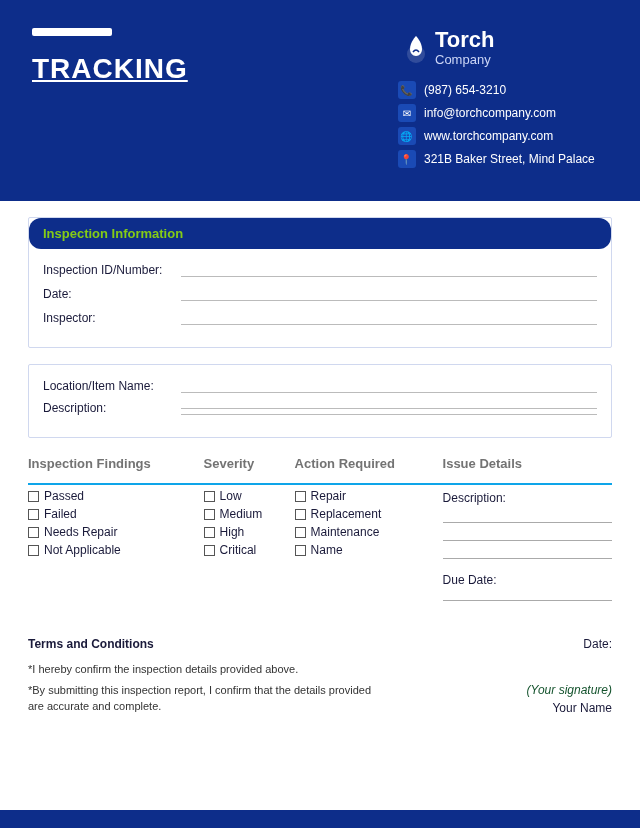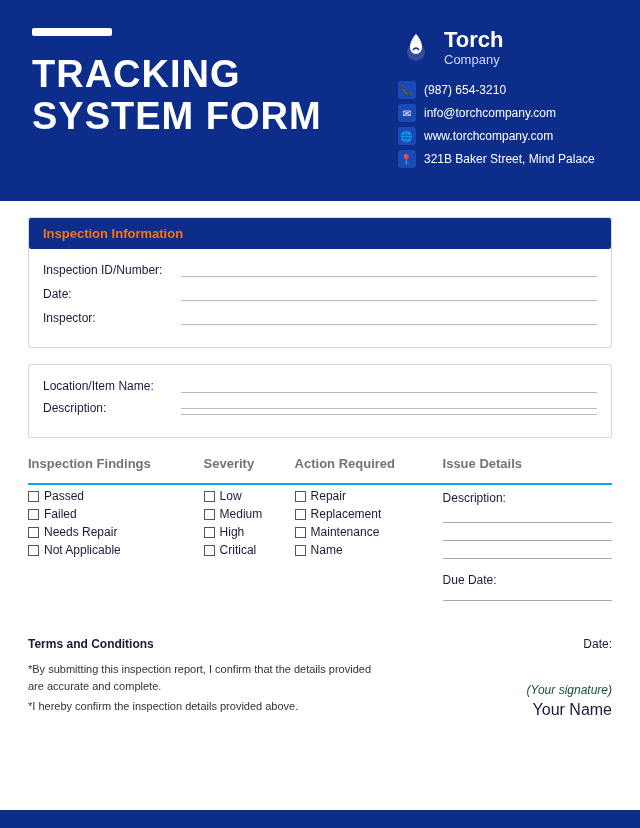--- a/index.html
+++ b/index.html
@@ -35,36 +35,37 @@
     }
     .header-accent-bar {
       width: 80px;
       height: 8px;
       background: #fff;
       margin-bottom: 18px;
       border-radius: 2px;
     }
     .header-title {
       color: #fff;
-      font-size: 38px;
+      font-size: 28px;
       font-weight: 900;
       line-height: 1.1;
       text-transform: uppercase;
       letter-spacing: 1px;
+      text-decoration: underline;
     }
     .header-right {
       display: flex;
       flex-direction: column;
       align-items: flex-start;
       min-width: 210px;
     }
     .company-brand {
       display: flex;
-      align-items: flex-start;
-      gap: 10px;
+      align-items: center;
+      gap: 1px;
       margin-bottom: 14px;
     }
     .company-logo-icon {
       width: 36px;
       height: 36px;
       display: flex;
       align-items: center;
       justify-content: center;
     }
     .company-name {
@@ -99,26 +100,26 @@
     }
 
     
     .content {
       padding: 16px 28px 0 28px;
     }
 
     
     .section-header {
       background: #0d2d8a;
-      color: #f97316;
+      color: #84cc16;
       font-size: 13px;
       font-weight: 600;
       padding: 8px 14px;
       margin-bottom: 0;
-      border-radius: 2px;
+      border-radius: 12px;
     }
 
     
     .form-section {
       margin-bottom: 16px;
       border: 1px solid #d0d8ef;
       border-radius: 2px;
       overflow: hidden;
     }
     .form-section-body {
@@ -239,21 +240,21 @@
       font-size: 12px;
       color: #1a1a3a;
       margin-bottom: 32px;
     }
     .signature-text {
       font-size: 12px;
       color: #14532d;
       font-style: italic;
     }
     .your-name {
-      font-size: 16px;
+      font-size: 12px;
       color: #1a1a3a;
       margin-top: 4px;
     }
 
     
     .footer-bar {
       background: #0d2d8a;
       height: 18px;
       width: 100%;
       position: absolute;
@@ -264,21 +265,20 @@
 </head>
 <body>
 
 <div class="page">
 
   <div class="header">
     <div class="header-left">
       <div class="header-accent-bar"></div>
       <div class="header-title">
         <div>TRACKING</div>
-        <div>SYSTEM FORM</div>
       </div>
     </div>
     <div class="header-right">
       <div class="company-brand">
         <div class="company-logo-icon">
           <svg width="32" height="32" viewBox="0 0 32 32" fill="none">
             <circle cx="16" cy="22" r="9" fill="#fff" opacity="0.15"></circle>
             <path d="M16 4 C16 4 10 10 10 17 C10 21 12.5 24 16 24 C19.5 24 22 21 22 17 C22 10 16 4 16 4Z" fill="#fff"></path>
             <path d="M13 20 Q16 16 19 20" stroke="#0d2d8a" stroke-width="1.5" fill="none"></path>
           </svg>
@@ -426,22 +426,22 @@
             </td>
           </tr>
         </tbody>
       </table>
     </div>
 
     <div class="terms-section">
       <div class="terms-row">
         <div class="terms-left">
           <div class="terms-title">Terms and Conditions</div>
+          <div class="terms-text">*I hereby confirm the inspection details provided above.</div>
           <div class="terms-text">*By submitting this inspection report, I confirm that the details provided are accurate and complete.</div>
-          <div class="terms-text">*I hereby confirm the inspection details provided above.</div>
         </div>
         <div class="terms-right">
           <div class="date-label">Date:</div>
           <div class="signature-text">(Your signature)</div>
           <div class="your-name">Your Name</div>
         </div>
       </div>
     </div>
 
   </div>

